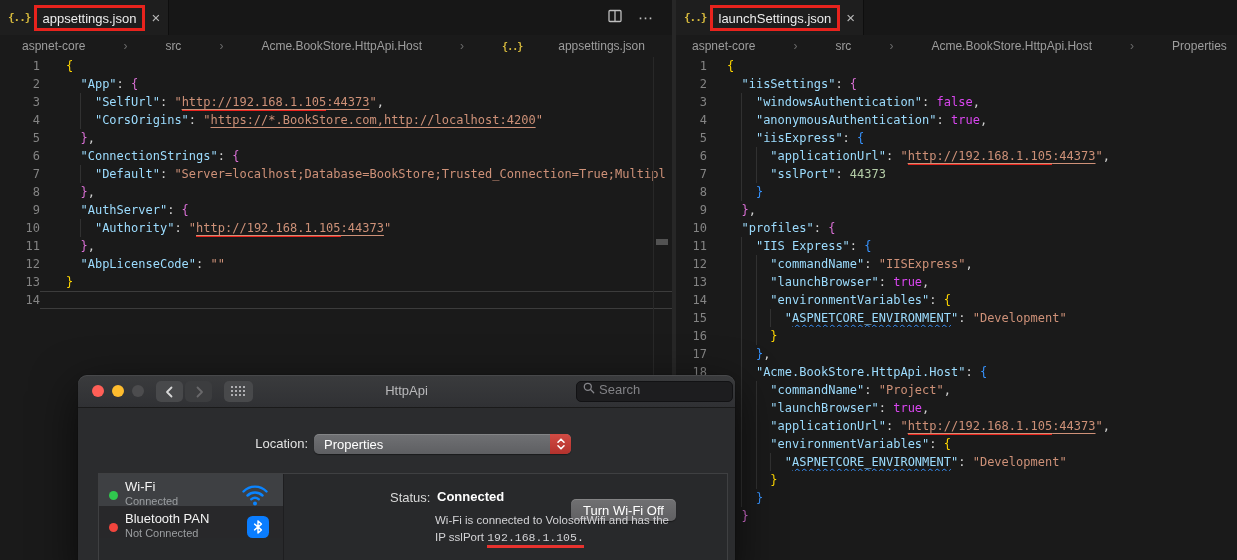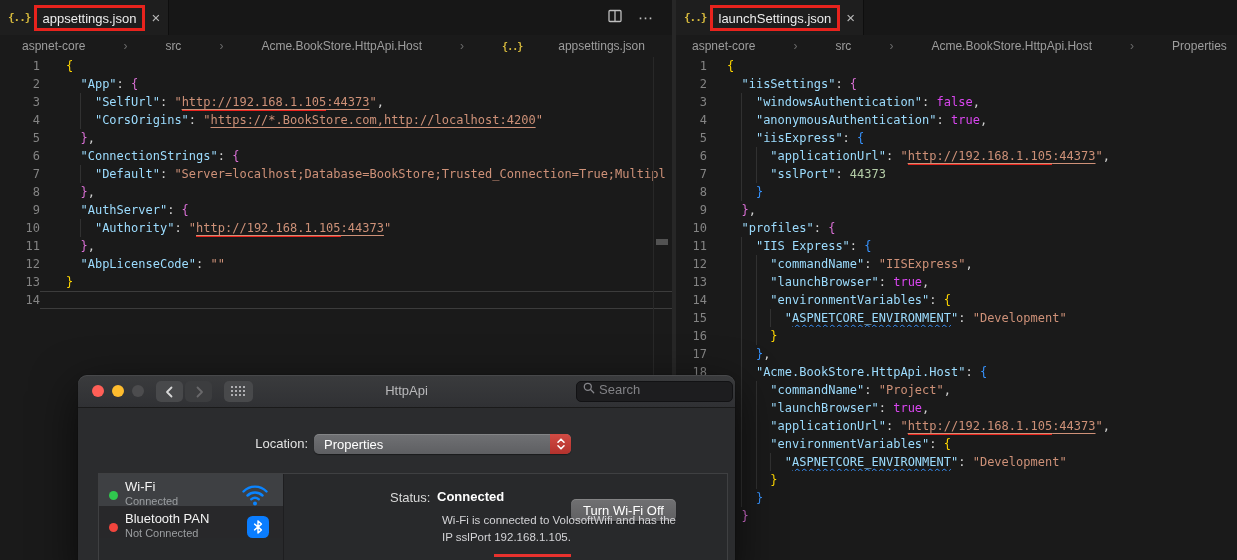--- a/index.html
+++ b/index.html
@@ -91,22 +91,22 @@
   .svc-sub  { font-size:11px; color:#9b9ea1; margin-top:1px; }
   .svc-icon { position:absolute; right:14px; top:10px; }
   .bt-badge { width:22px; height:22px; border-radius:5.5px; background:#0a7dff; display:flex; align-items:center; justify-content:center; }
 
   .svcdetail { position:relative; flex:1; background:#28292b; }
   .st-label { position:absolute; left:106px; top:16px; font-size:13px; color:#d9d9d9; }
   .st-value { position:absolute; left:153px; top:15px; font-size:13px; font-weight:bold; color:#ffffff; }
   .wifi-btn { position:absolute; left:287px; top:13px; width:105px; height:22px; border-radius:5px;
               background:linear-gradient(#707072,#606062); box-shadow:inset 0 1px 0 rgba(255,255,255,.14), 0 1px 1px rgba(0,0,0,.4);
               font-size:13px; color:#fff; display:flex; align-items:center; justify-content:center;margin-top:12px; }
-  .desc { position:absolute; left:158px; top:38px; font-size:11.5px; color:#d3d3d6; line-height:17px; white-space:nowrap; }
-  .ip-red { border-bottom:3px solid #e8322e; padding-bottom:11px; }
+  .desc { position:absolute; left:151px; top:38px; font-size:11.5px; color:#d3d3d6; line-height:17px; white-space:nowrap; }
+  .ip-red { border-bottom:3px solid #e8322e; padding-bottom:1px;font-family:Liberation Mono, monospace; }
 </style>
 </head>
 <body>
 
 <div id="stage">
 
   <div class="pane pane-left">
     <div class="tabbar">
       <div class="tab">
         <span class="tab-ficon">{..}</span>

